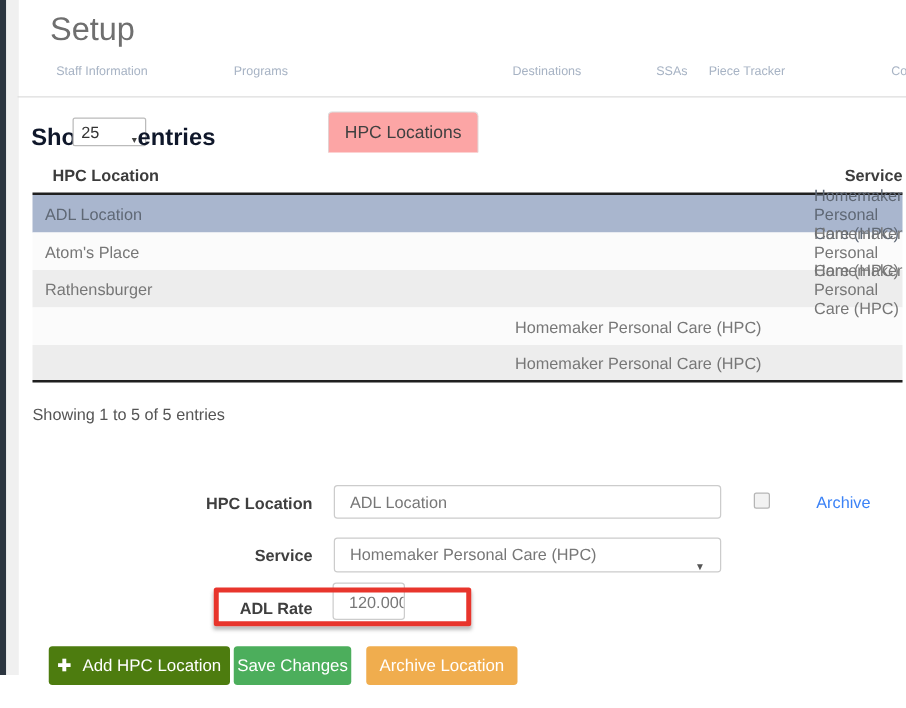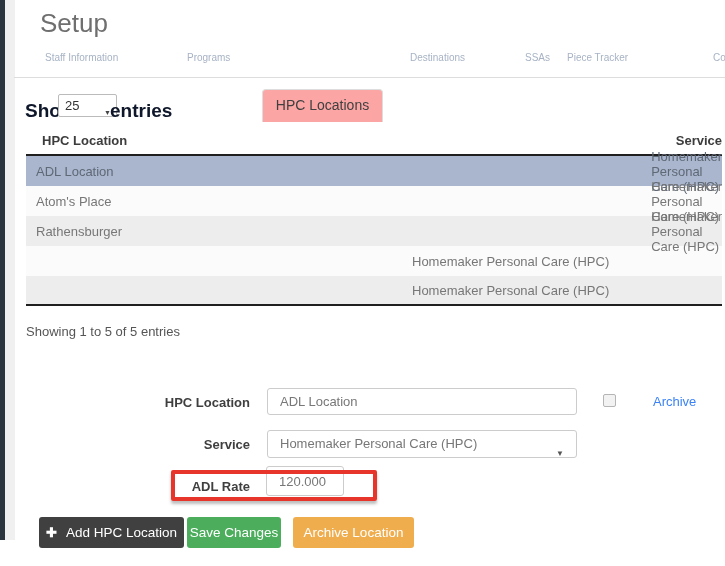--- a/index.html
+++ b/index.html
@@ -64,21 +64,21 @@
   }
   .lbl-hpc { left:100px; top:395px; }
   .lbl-service { left:100px; top:437px; }
   .lbl-rate { left:100px; top:479px; z-index:6; }
   .text-input {
     border:1px solid #ccc; border-radius:3px; background:#fff;
     font-family:"Liberation Sans", sans-serif; font-size:13px; color:#777;
     padding-left:12px; outline:none;
   }
   .input-hpc { left:267px; top:388px; width:310px; height:27px; }
-  .input-rate { left:266px; top:466px; width:78px; height:30px; z-index:4; }
+  .input-rate { left:266px; top:466px; width:58px; height:30px; z-index:4; }
   .select-box {
     left:267px; top:430px; width:310px; height:28px; border:1px solid #ccc;
     border-radius:3px; background:#fff; font-size:13px; color:#777;
     line-height:26px; padding-left:12px; cursor:pointer;
   }
   .select-box .arrow { position:absolute; right:12px; top:10px; font-size:8px; color:#555; }
   .checkbox {
     left:603px; top:394px; width:13px; height:13px; background:#f2f2f2;
     border:1px solid #b5b5b5; border-radius:2px; cursor:pointer;
   }
@@ -91,21 +91,21 @@
     box-shadow:0 3px 3px rgba(110,110,110,0.45);
     z-index:5; pointer-events:none;
   }
 
   
   .btn {
     top:517px; height:31px; border:none; border-radius:3px; color:#fff;
     font-family:"Liberation Sans", sans-serif; font-size:13.5px;
     text-align:center; line-height:31px; cursor:pointer; padding:0;
   }
-  .btn-add { left:39px; width:145px; background:#404040; }
+  .btn-add { left:39px; width:145px; background:#4d7c0f; }
   .btn-save { left:187px; width:94px; background:#4cae5c; }
   .btn-archive { left:293px; width:121px; background:#f0ad4e;text-align:center; }
   .plus-icon { font-size:13px; margin-right:6px; font-weight:bold; }
 </style>
 </head>
 <body>
 
 <div class="abs edge-dark"></div>
 <div class="abs edge-gray"></div>
 

